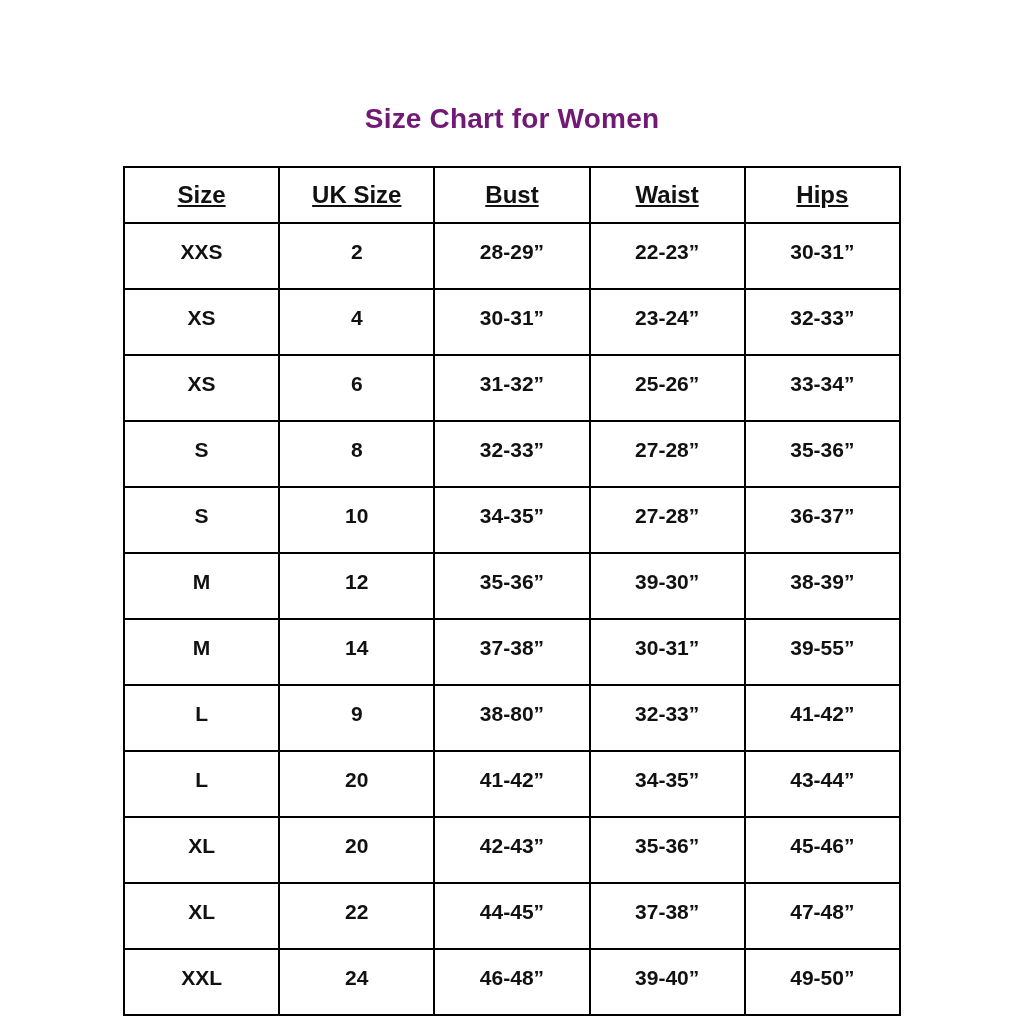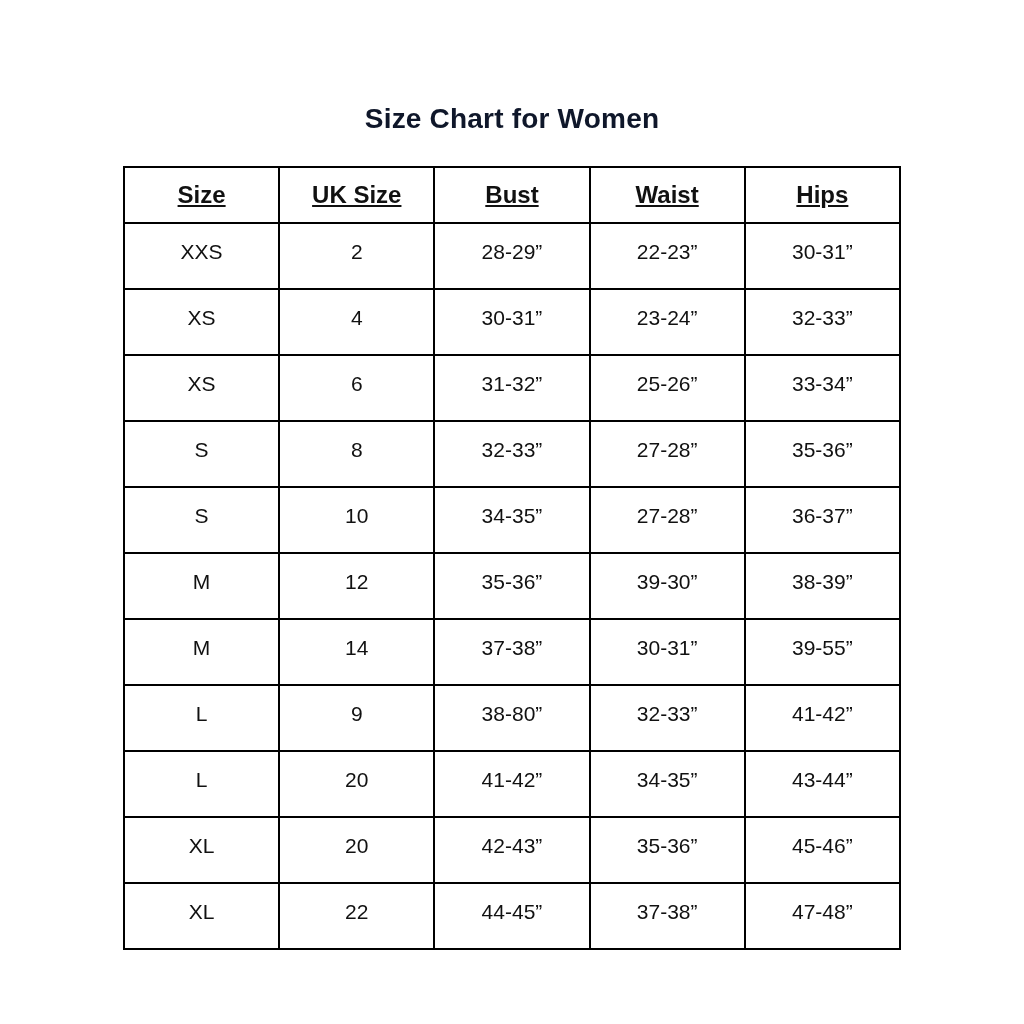--- a/index.html
+++ b/index.html
@@ -14,21 +14,21 @@
     background: #ffffff;
     box-sizing: border-box;
     overflow: hidden;
   }
   .page-title {
     margin: 0;
     padding-top: 103px;
     text-align: center;
     font-size: 28px;
     font-weight: bold;
-    color: #0f172a;
+    color: #701a75;
     letter-spacing: 0.2px;
   }
   table.size-chart {
     border-collapse: collapse;
     margin: 31px auto 0 auto;
     width: 778px;
     table-layout: fixed;
   }
   table.size-chart th,
   table.size-chart td {
@@ -40,21 +40,21 @@
   }
   table.size-chart th {
     height: 52px;
     font-size: 24px;
     font-weight: bold;
     text-decoration: underline;
   }
   table.size-chart td {
     height: 53px;
     font-size: 21px;
-    font-weight: normal;
+    font-weight: bold;
     padding-bottom: 10px;
     margin-left: 21px;
   }
 </style>
 </head>
 <body>
 
 <div class="page">
   <h1 class="page-title">Size Chart for Women</h1>
 
@@ -139,15 +139,22 @@
           <td>35-36”</td>
           <td>45-46”</td>
         </tr>
         <tr>
           <td>XL</td>
           <td>22</td>
           <td>44-45”</td>
           <td>37-38”</td>
           <td>47-48”</td>
         </tr>
+        <tr>
+          <td>XXL</td>
+          <td>24</td>
+          <td>46-48”</td>
+          <td>39-40”</td>
+          <td>49-50”</td>
+        </tr>
       </tbody>
   </table>
 </div>
 
 </body></html>

